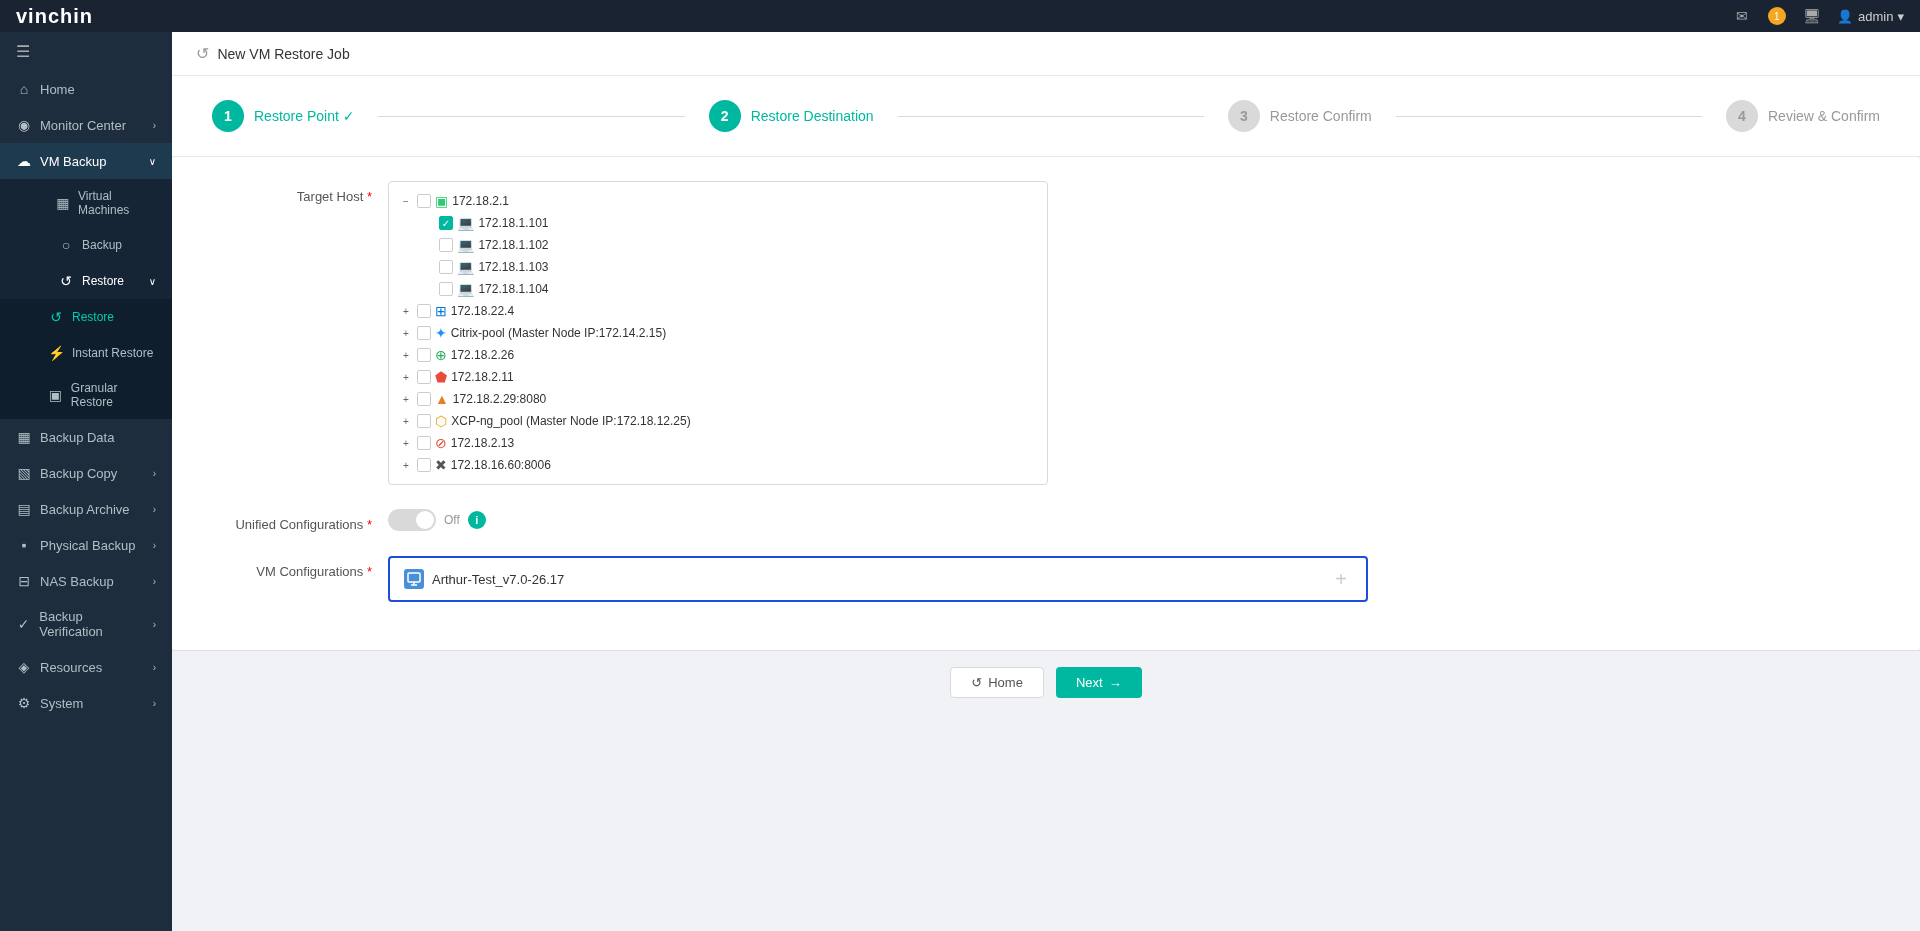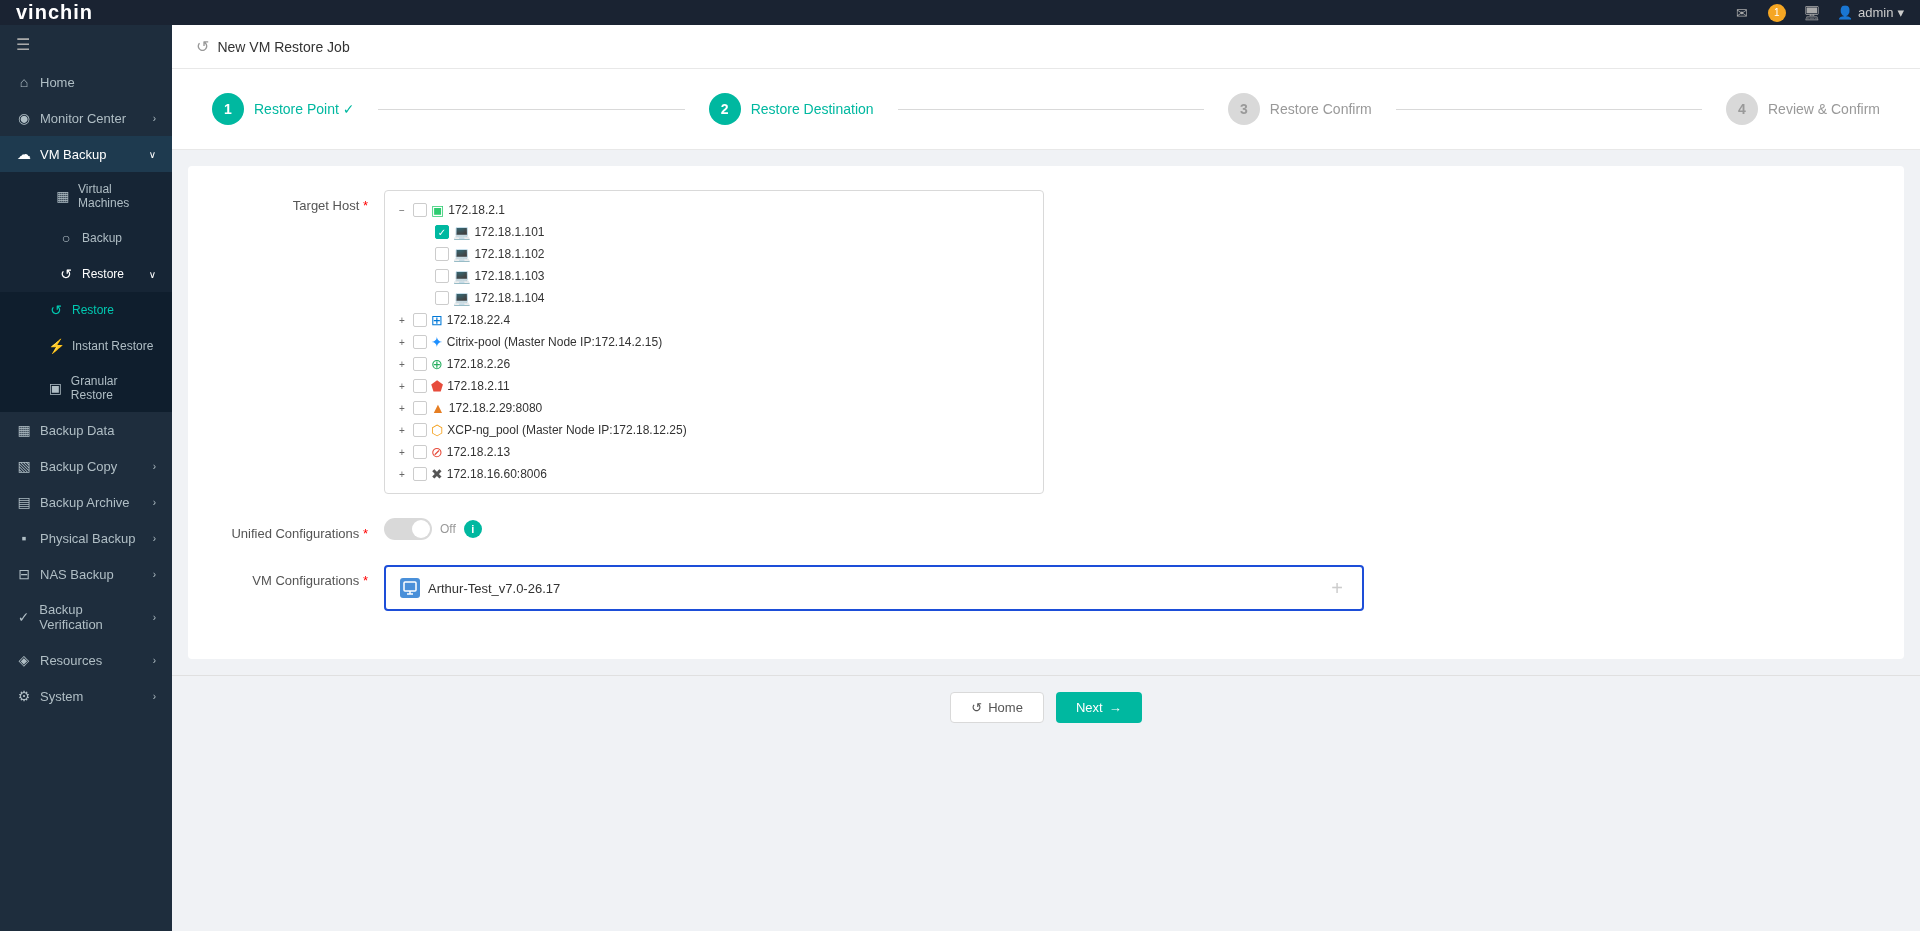--- a/index.html
+++ b/index.html
@@ -1,21 +1,21 @@
 <!DOCTYPE html>
 <html><head>
   <meta charset="utf-8">
   <style>
     * { box-sizing: border-box; margin: 0; padding: 0; }
     body { font-family: 'Segoe UI', Arial, sans-serif; background: #f0f2f5; display: flex; flex-direction: column; height: 100vh; overflow: hidden; }
 
     
     .topbar {
       background: #1a2332;
-      height: 25px;
+      height: 32px;
       display: flex;
       align-items: center;
       justify-content: space-between;
       padding: 0 16px;
       flex-shrink: 0;
     }
     .topbar-logo {
       color: #00c9b1;
       font-size: 20px;
       font-weight: bold;
@@ -177,23 +177,22 @@
     .step-divider {
       flex: 1;
       height: 1px;
       background: #d9d9d9;
       margin: 0 24px;
       min-width: 80px;
     }
 
     
     .form-area {
-      padding: 24px 20px;
+      padding: 24px 40px;
       background: #fff;
-      margin: 16px;
       border-radius: 4px;
     }
 
     .form-row {
       display: flex;
       align-items: flex-start;
       margin-bottom: 24px;
       gap: 16px;
     }
     .form-label {

